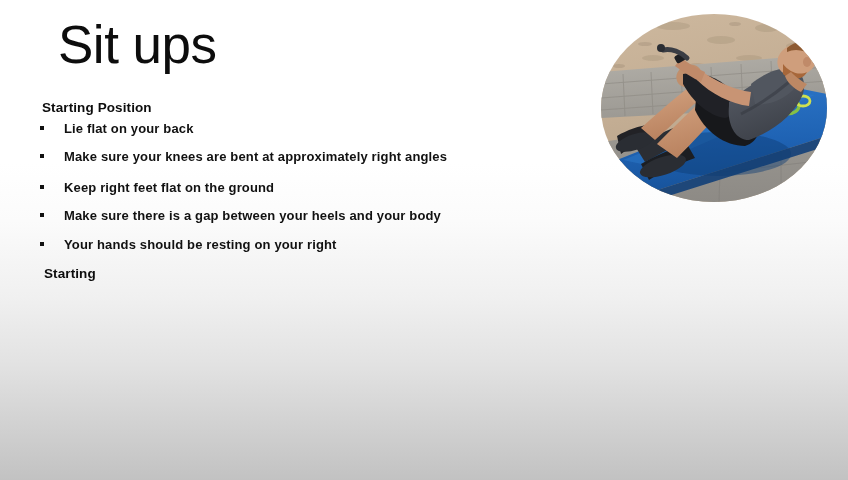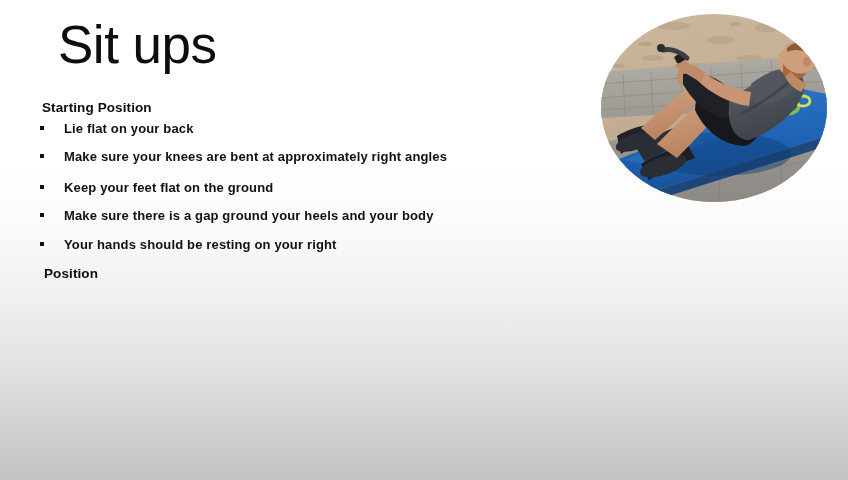--- a/index.html
+++ b/index.html
@@ -125,34 +125,34 @@
       <span class="bullet-text">Lie flat on your back</span>
     </div>
 
     <div class="bullet-row r1">
       <span class="bullet-marker"></span>
       <span class="bullet-text">Make sure your knees are bent at approximately right angles</span>
     </div>
 
     <div class="bullet-row r2">
       <span class="bullet-marker"></span>
-      <span class="bullet-text">Keep your feet flat on the ground</span>
+      <span class="bullet-text">Keep right feet flat on the ground</span>
     </div>
 
     <div class="bullet-row r3">
       <span class="bullet-marker"></span>
-      <span class="bullet-text">Make sure there is a gap ground your heels and your body</span>
+      <span class="bullet-text">Make sure there is a gap between your heels and your body</span>
     </div>
 
     <div class="bullet-row r4">
       <span class="bullet-marker"></span>
       <span class="bullet-text">Your hands should be resting on your right</span>
     </div>
 
-    <div id="heading-technique" class="section-heading">Position</div>
+    <div id="heading-technique" class="section-heading">Starting</div>
 
   </div>
 
   <div id="photo-oval">
     <svg width="226" height="188" viewBox="0 0 226 188" xmlns="http://www.w3.org/2000/svg">
       <defs>
         <linearGradient id="sandGrad" x1="0" y1="0" x2="0.25" y2="1">
           <stop offset="0%" stop-color="#cdb89e"></stop>
           <stop offset="55%" stop-color="#c3ad93"></stop>
           <stop offset="100%" stop-color="#b5a188"></stop>

